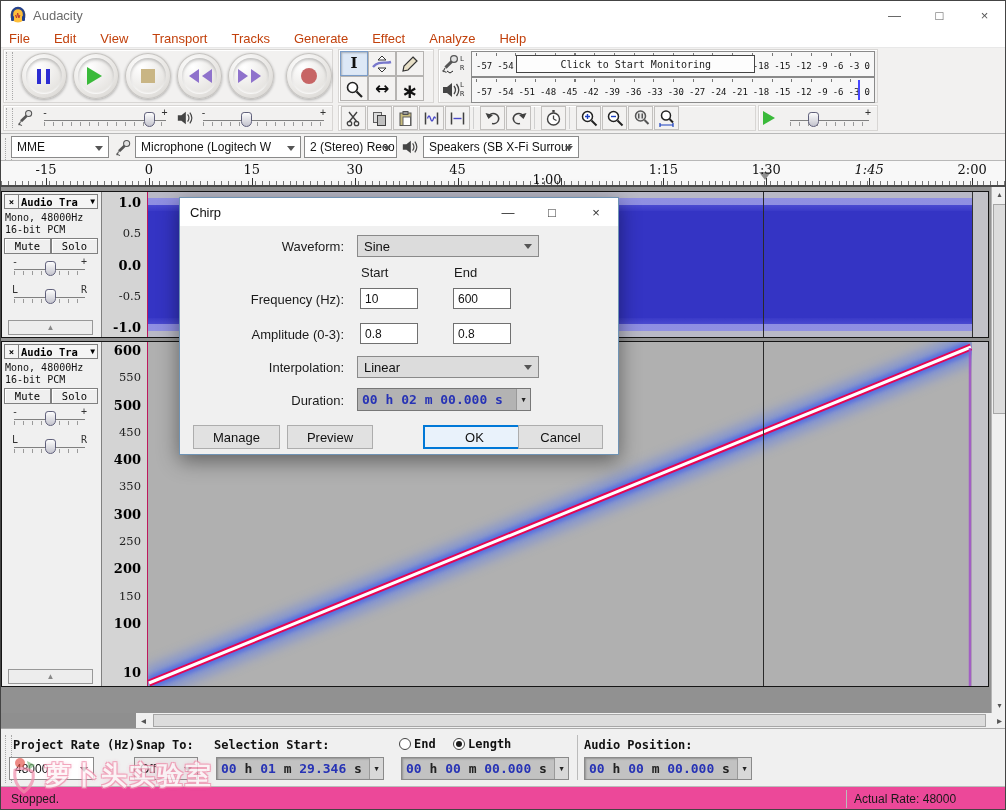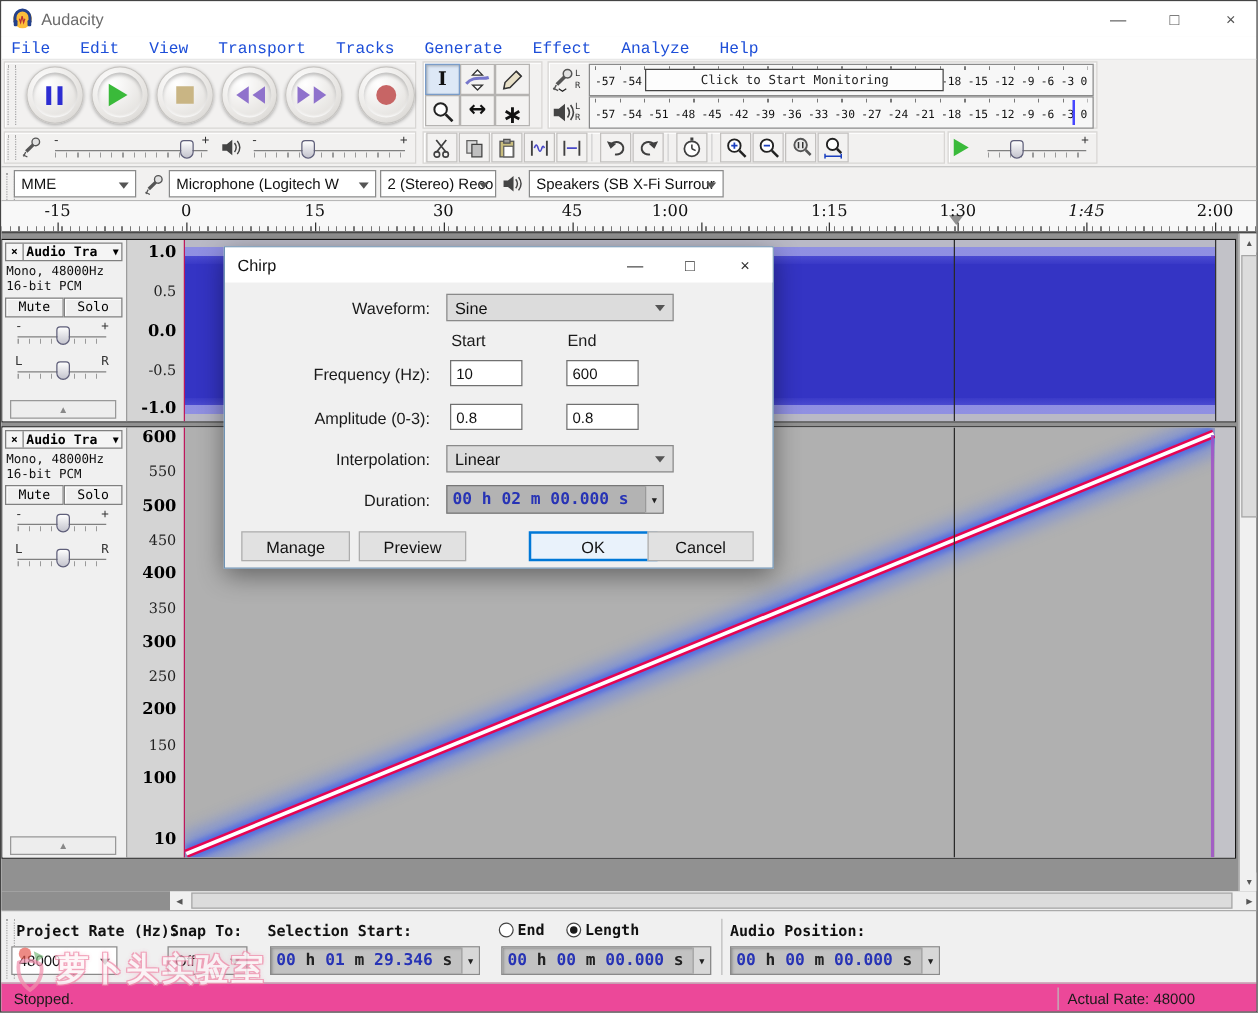--- a/index.html
+++ b/index.html
@@ -6,21 +6,21 @@
   #app{position:relative;width:1006px;height:810px;background:#f0f0f0;overflow:hidden;
        font-family:"Liberation Sans",sans-serif;border:1px solid #444;box-sizing:border-box;}
   .abs{position:absolute;}
   
   #titlebar{left:0;top:0;width:1006px;height:28px;background:#fff;display:flex;align-items:center;}
   #title-text{font-size:13px;color:#6b6b6b;margin-left:6px;}
   .wbtns{margin-left:auto;display:flex;height:28px;}
   .wbtn{width:45px;height:28px;display:flex;align-items:center;justify-content:center;color:#555;font-size:13px;}
   
   #menubar{left:0;top:28px;width:1006px;height:19px;background:#fff;display:flex;align-items:center;padding-left:8px;box-sizing:border-box;border-bottom:1px solid #e8e8e8;}
-  .mitem{font-size:13px;color:#1d4ed8;margin-right:24px;font-family:Liberation Mono, monospace;}
+  .mitem{font-size:13px;color:#c2410c;margin-right:24px;}
   
   #toolbars{left:0;top:47px;width:1006px;height:86px;background:#f2f1f0;border-bottom:1px solid #b8b8b8;box-sizing:border-box;}
   .tbox{position:absolute;border:1px solid #d8d6d4;box-shadow:1px 1px 0 #fff inset;background:#f2f1f0;display:flex;align-items:center;box-sizing:border-box;}
   .grip{width:5px;align-self:stretch;margin:2px 2px;border-left:1px dotted #a8a8a8;border-right:1px dotted #a8a8a8;}
   
   #transport{left:2px;top:1px;width:330px;height:54px;}
   .tbtn{width:44px;height:44px;border-radius:50%;margin-left:6px;position:relative;
         background:radial-gradient(circle at 35% 30%,#ffffff,#e6e4e1 65%,#cfcdca);
         border:1px solid #c6c4c1;box-shadow:0 1px 3px rgba(0,0,0,.3);
         display:flex;align-items:center;justify-content:center;}
@@ -493,21 +493,21 @@
   <span class="tl-lab" style="left: 45px;">-15</span>
       <i class="tl-maj" style="left: 45px;"></i>
       <span class="tl-lab" style="left: 147.9px;">0</span>
       <i class="tl-maj" style="left: 147.9px;"></i>
       <span class="tl-lab" style="left: 250.8px;">15</span>
       <i class="tl-maj" style="left: 250.8px;"></i>
       <span class="tl-lab" style="left: 353.7px;">30</span>
       <i class="tl-maj" style="left: 353.7px;"></i>
       <span class="tl-lab" style="left: 456.6px;">45</span>
       <i class="tl-maj" style="left: 456.6px;"></i>
-      <span class="tl-lab" style="left: 535px;">1:00</span>
+      <span class="tl-lab" style="left: 546px; margin-top: 10px;">1:00</span>
       <i class="tl-maj" style="left: 559.5px;"></i>
       <span class="tl-lab" style="left: 662.4px;">1:15</span>
       <i class="tl-maj" style="left: 662.4px;"></i>
       <span class="tl-lab" style="left: 765.3px;">1:30</span>
       <i class="tl-maj" style="left: 765.3px;"></i>
       <span class="tl-lab" style="left: 868.2px; font-style: italic;">1:45</span>
       <i class="tl-maj" style="left: 868.2px;"></i>
       <span class="tl-lab" style="left: 971.1px;">2:00</span>
       <i class="tl-maj" style="left: 971.1px;"></i>
     </div>

